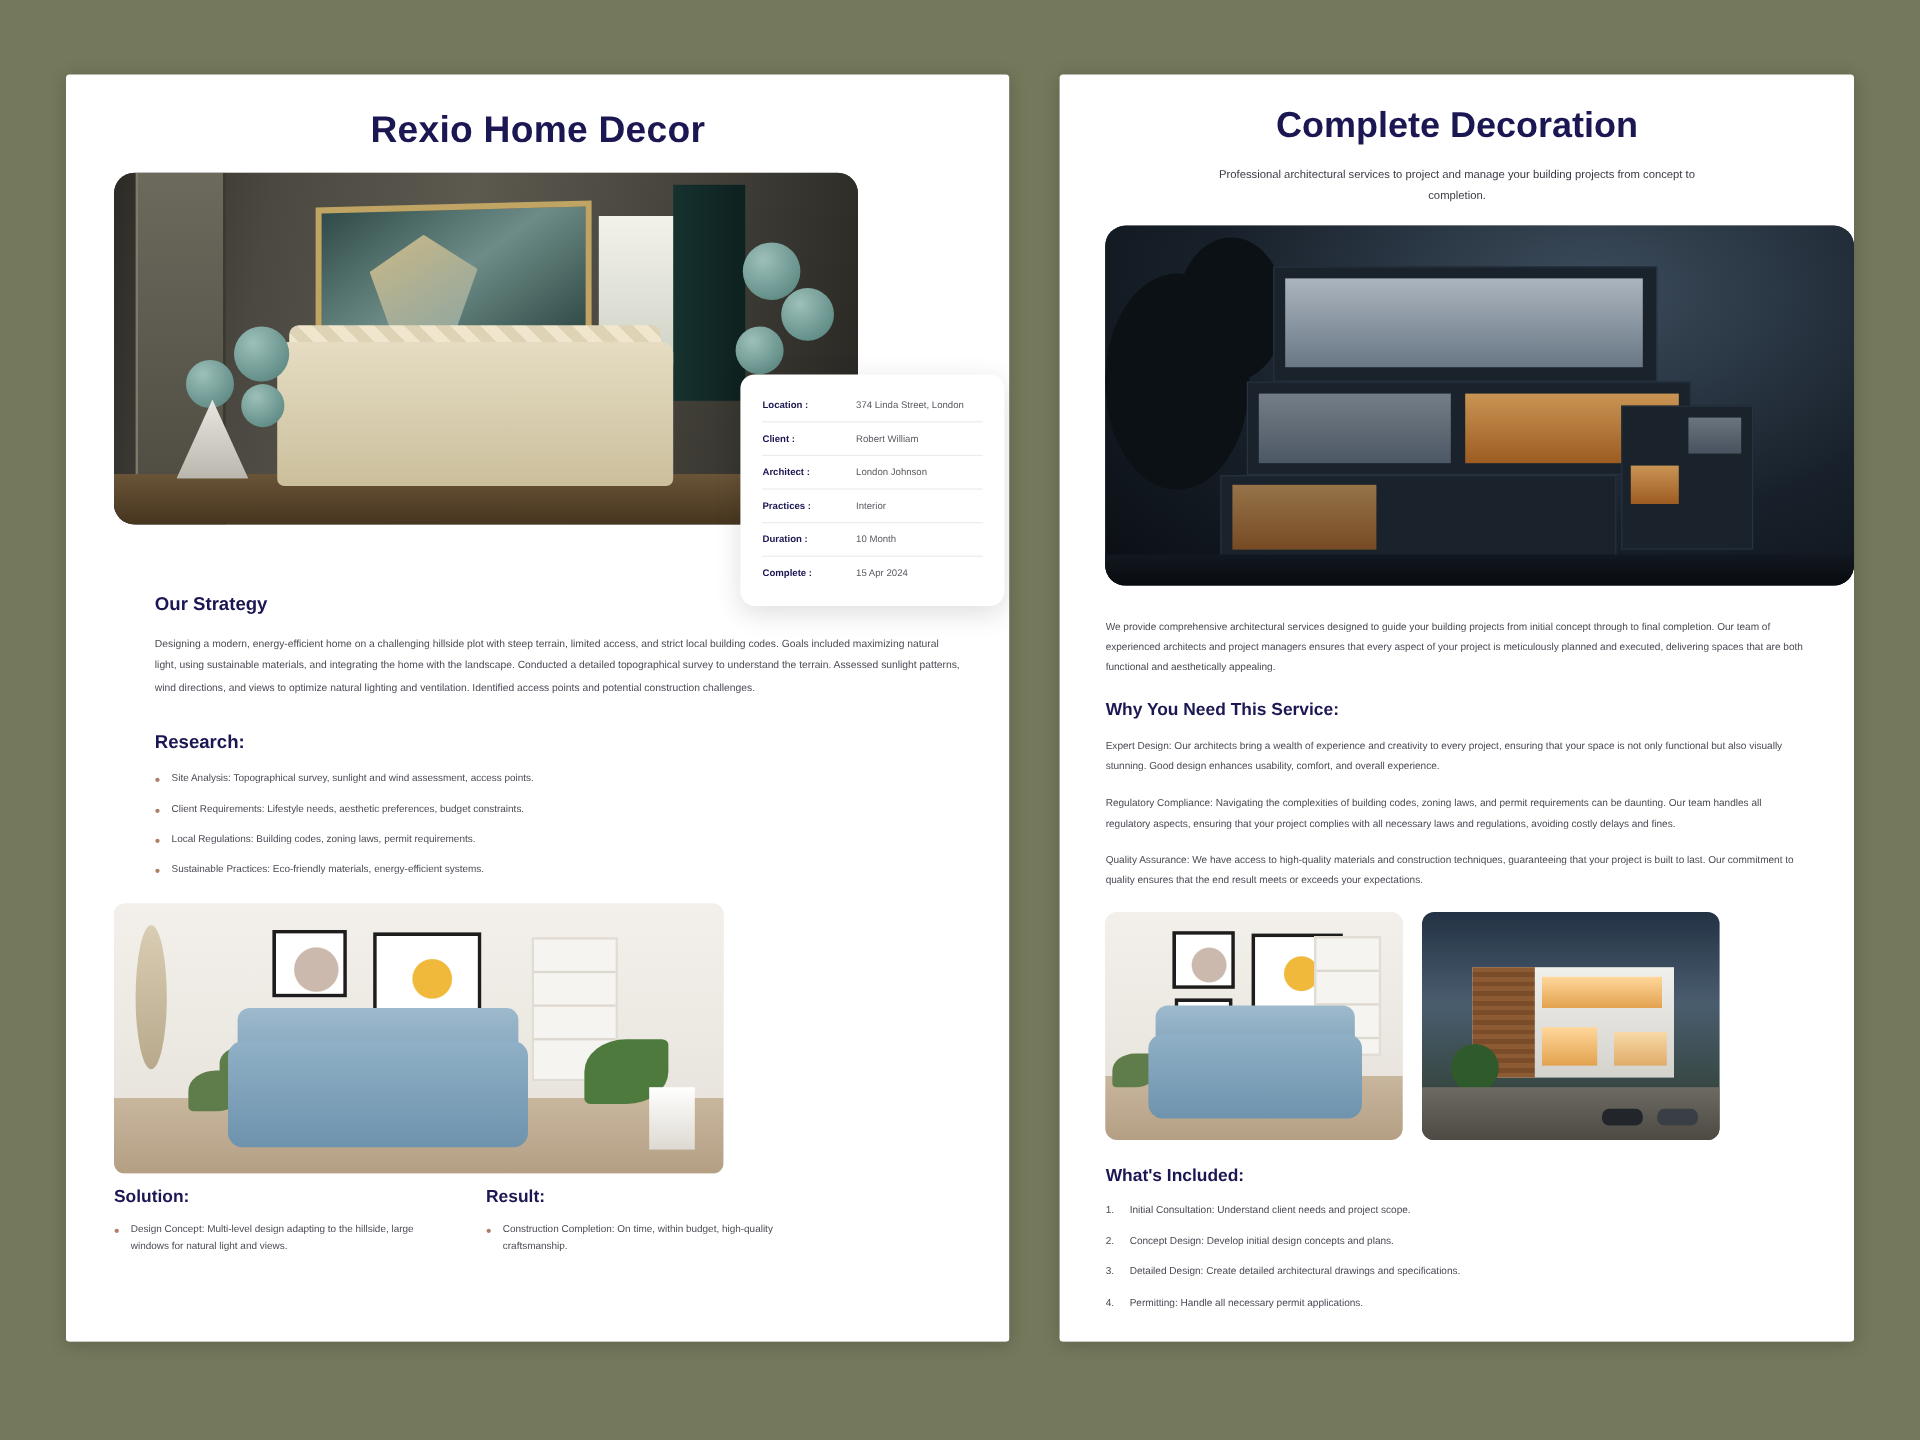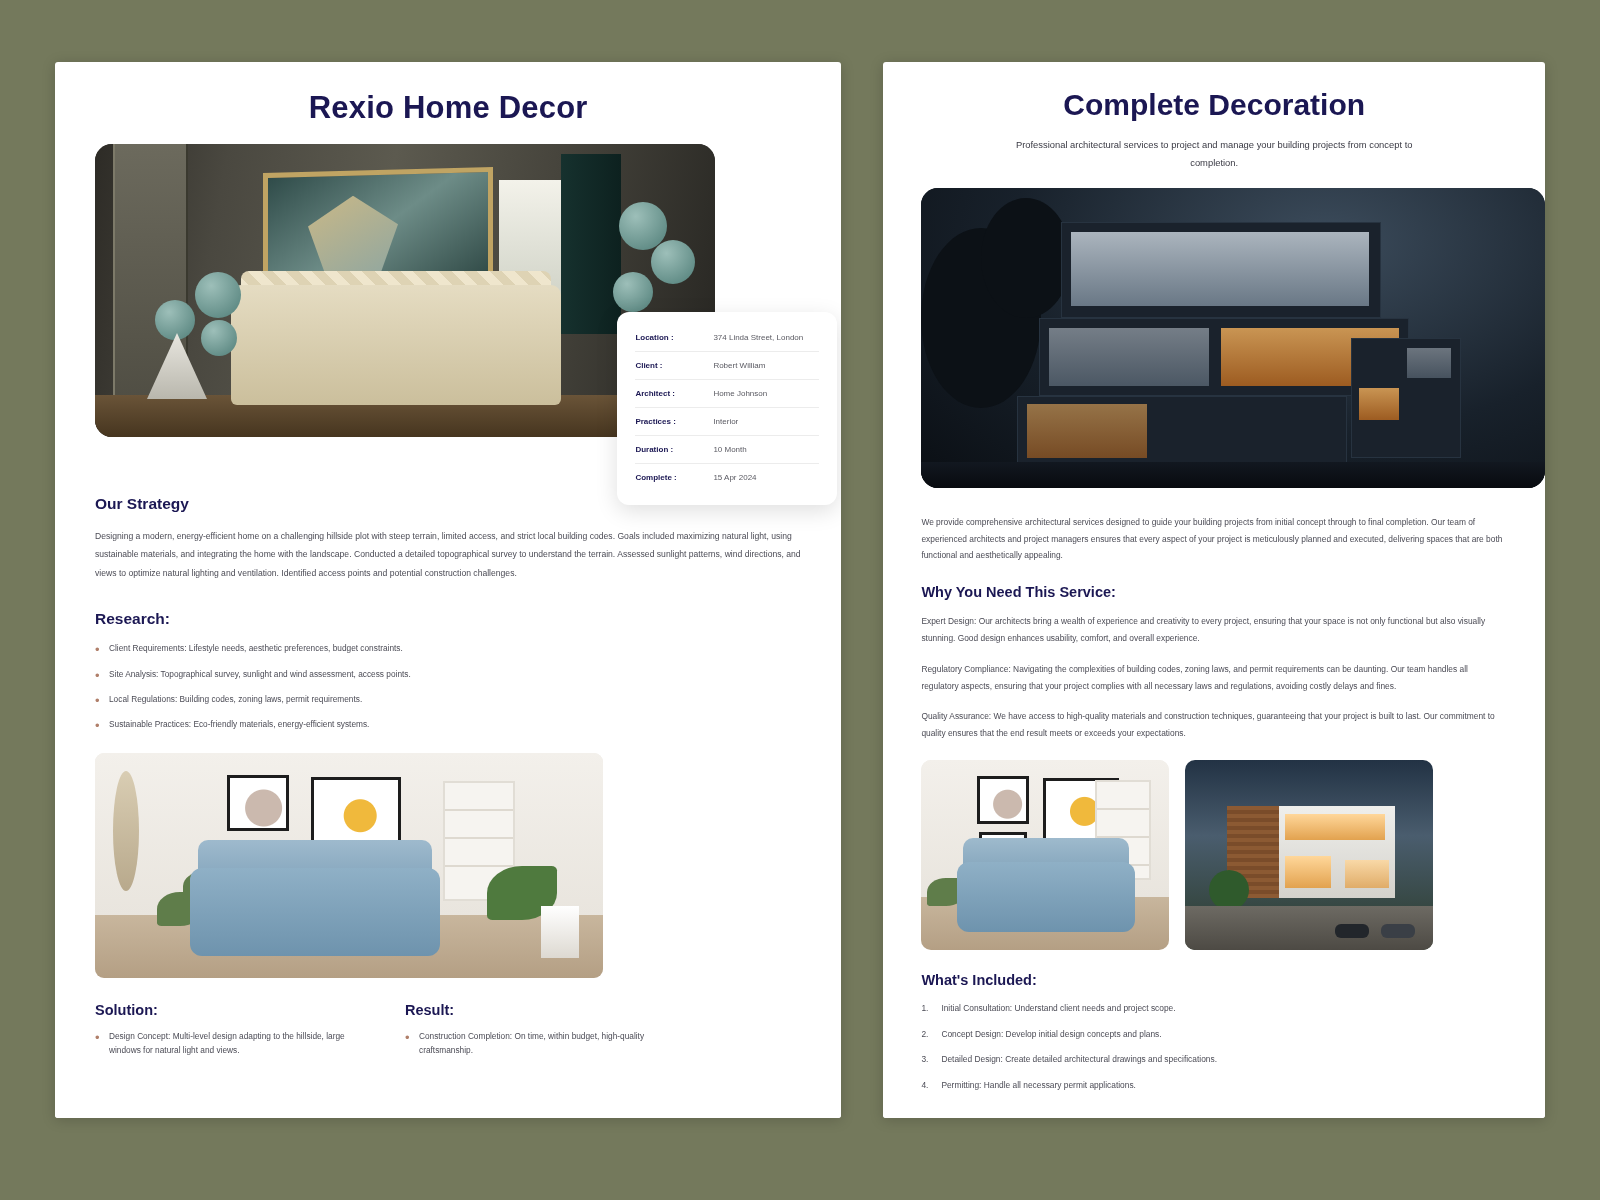--- a/index.html
+++ b/index.html
@@ -127,21 +127,21 @@
   .info-row {
     display: flex;
     padding: 9px 0 9px 0;
     border-bottom: 1px solid #ececec;
     font-size: 8px;
   }
   .info-row:last-child { border-bottom: none; }
   .info-k { width: 78px; font-weight: bold; color: #1b1753; }
   .info-v { color: #5a5a62; }
 
-  .l-body { padding: 0 40px; margin-top: 58px; }
+  .l-body { padding: 0 40px; margin-top: 58px; margin-left: 34px; }
   .h2 {
     font-size: 15.5px; font-weight: bold; color: #1b1753; margin-bottom: 14px;
   }
   .para {
     font-size: 8.6px; color: #4b4b55; line-height: 2.15; text-align: left;
   }
   .h2b { margin-top: 28px; }
   ul.bullets { list-style: none; margin-top: 12px; }
   ul.bullets li {
     font-size: 8.3px; color: #4b4b55; line-height: 1.6;
@@ -177,21 +177,21 @@
     position: absolute; right: 88px; top: 28px; width: 72px; height: 120px;
     background: #f6f4f0; border: 2px solid #e1ddd5;
   }
   .shelf b { display:block; height: 2px; background: #ded9d0; margin-top: 26px; }
   .potw {
     position: absolute; right: 24px; bottom: 20px; width: 38px; height: 52px;
     background: linear-gradient(180deg,#fff,#ddd9d1);
   }
 
   .two-col {
-    display: flex; gap: 30px; padding: 0 40px; margin-top: 24px;
+    display: flex; gap: 30px; padding: 0 40px; margin-top: 12px;
   }
   .col { width: 280px; }
   .h3 { font-size: 14.5px; font-weight: bold; color: #1b1753; margin-bottom: 12px; }
 
   
   .r-title {
     text-align: center; font-size: 30px; font-weight: bold; color: #1b1753;
     margin-top: 26px;
   }
   .r-sub {
@@ -279,21 +279,21 @@
         <div class="info-row">
           <span class="info-k">Location :</span>
           <span class="info-v">374 Linda Street,  London</span>
         </div>
         <div class="info-row">
           <span class="info-k">Client :</span>
           <span class="info-v">Robert William</span>
         </div>
         <div class="info-row">
           <span class="info-k">Architect :</span>
-          <span class="info-v">Home Johnson</span>
+          <span class="info-v">London Johnson</span>
         </div>
         <div class="info-row">
           <span class="info-k">Practices :</span>
           <span class="info-v">Interior</span>
         </div>
         <div class="info-row">
           <span class="info-k">Duration :</span>
           <span class="info-v">10 Month</span>
         </div>
         <div class="info-row">
@@ -302,22 +302,22 @@
         </div>
       </div>
     </div>
 
     <div class="l-body">
       <div class="h2">Our Strategy</div>
       <div class="para">Designing a modern, energy-efficient home on a challenging hillside plot with steep terrain, limited access, and strict local building codes. Goals included maximizing natural light, using sustainable materials, and integrating the home with the landscape. Conducted a detailed topographical survey to understand the terrain. Assessed sunlight patterns, wind directions, and views to optimize natural lighting and ventilation. Identified access points and potential construction challenges.</div>
 
       <div class="h2 h2b">Research:</div>
       <ul class="bullets">
+        <li>Site Analysis: Topographical survey, sunlight and wind assessment, access points.</li>
         <li>Client Requirements: Lifestyle needs, aesthetic preferences, budget constraints.</li>
-        <li>Site Analysis: Topographical survey, sunlight and wind assessment, access points.</li>
         <li>Local Regulations: Building codes, zoning laws, permit requirements.</li>
         <li>Sustainable Practices: Eco-friendly materials, energy-efficient systems.</li>
       </ul>
     </div>
 
     <div class="photo2">
       <div class="ph-wall"></div>
       <div class="frame" style="left:132px;top:22px;width:62px;height:56px;">
         <i style="background:radial-gradient(circle at 60% 60%,#cbb9ae 18px,#fff 19px);"></i>
       </div>

